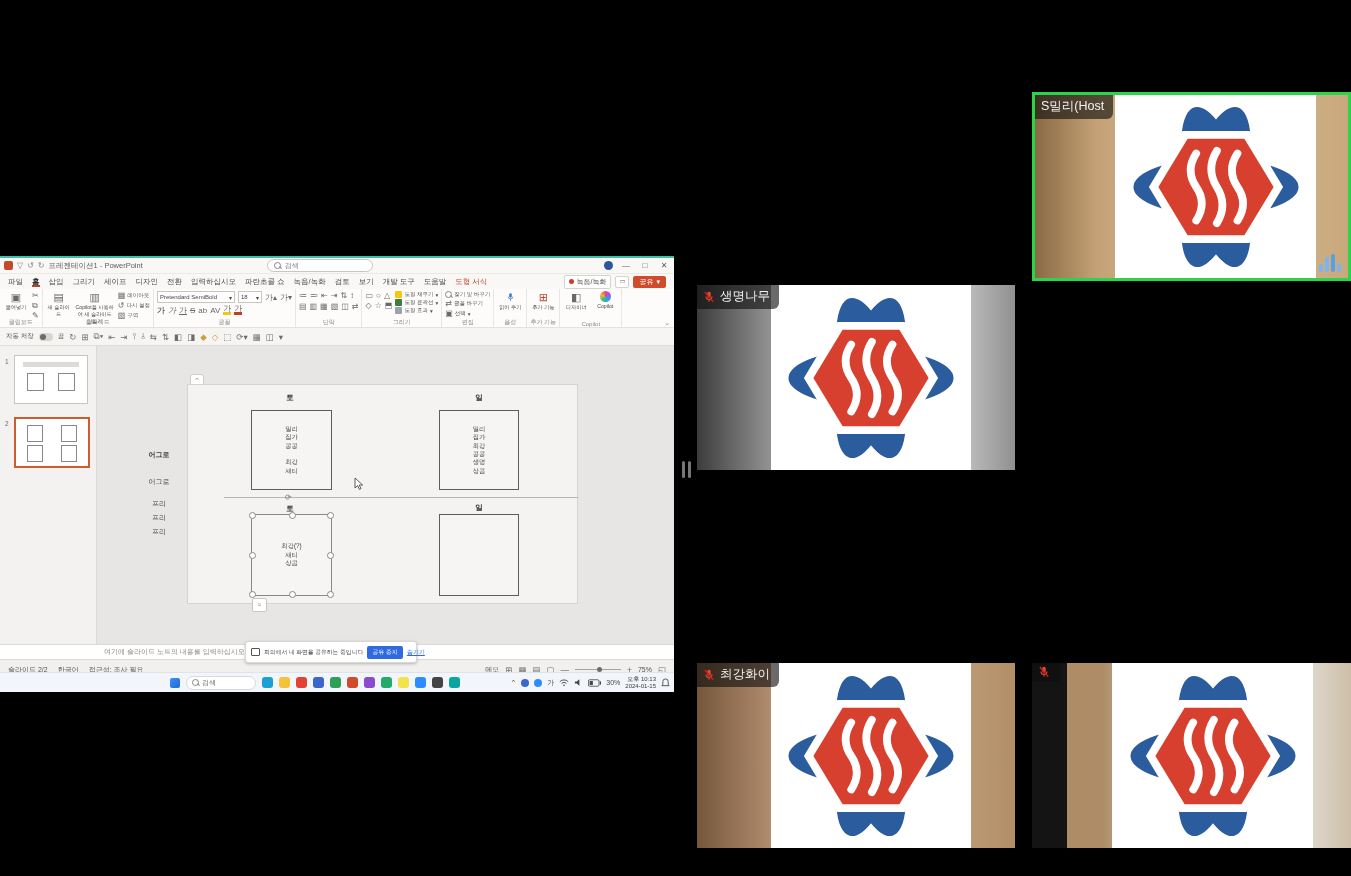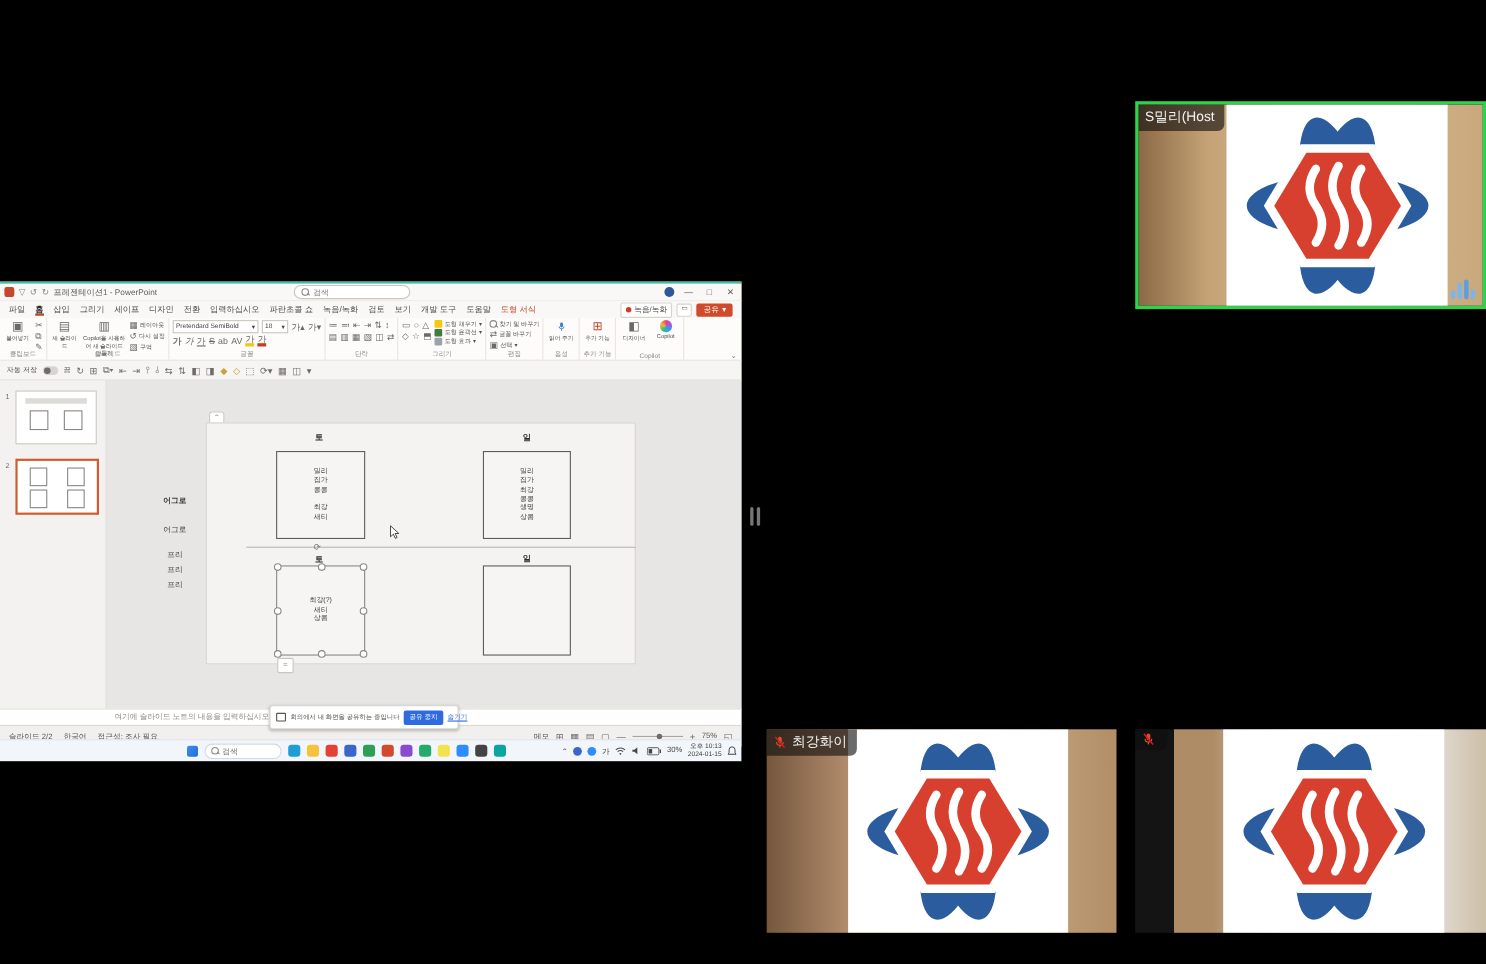--- a/index.html
+++ b/index.html
@@ -561,20 +561,33 @@
       <span>S밀리(Host</span>
     </div>
     <div class="audiobars">
       <i style="height:8px"></i>
         <i style="height:15px"></i>
         <i style="height:18px;background:#5a9fe0"></i>
         <i style="height:9px"></i>
     </div>
   </div>
 
+  <div class="tile p2 c0" style="left:697px;top:285px;width:318px;height:185px">
+    <div class="lpanel">
+      <svg width="172" height="172" viewBox="0 0 200 200">
+          <use href="#bathlogo"></use>
+        </svg>
+    </div>
+    <div class="nametag">
+      <svg width="12" height="12" viewBox="0 0 14 14">
+          <use href="#micmuted"></use>
+        </svg>
+      <span>생명나무</span>
+    </div>
+  </div>
 
 
 
 
   <div class="tile p6 c0" style="left:697px;top:663px;width:318px;height:185px">
     <div class="lpanel">
       <svg width="172" height="172" viewBox="0 0 200 200">
           <use href="#bathlogo"></use>
         </svg>
     </div>

